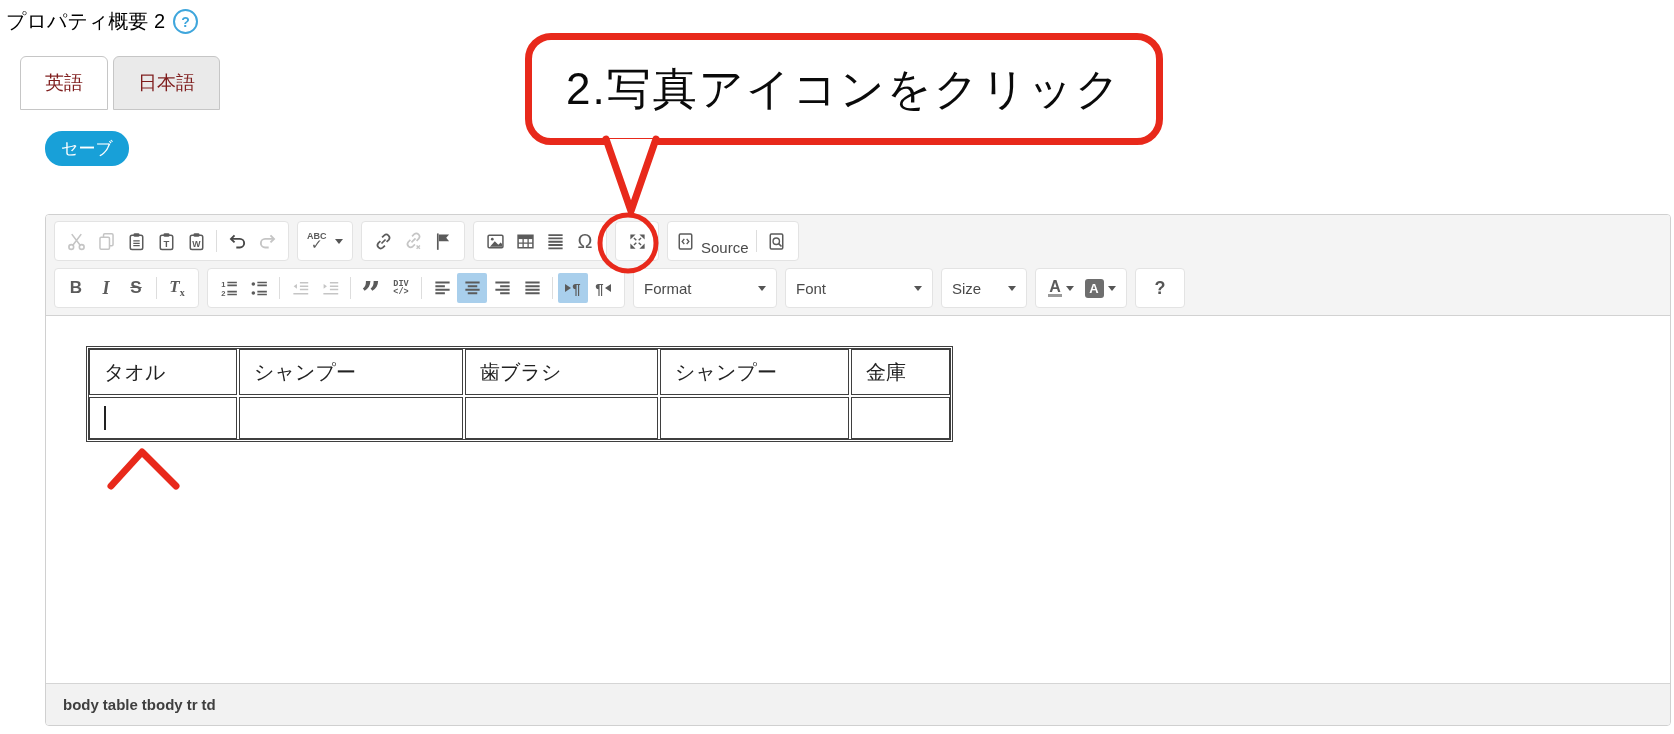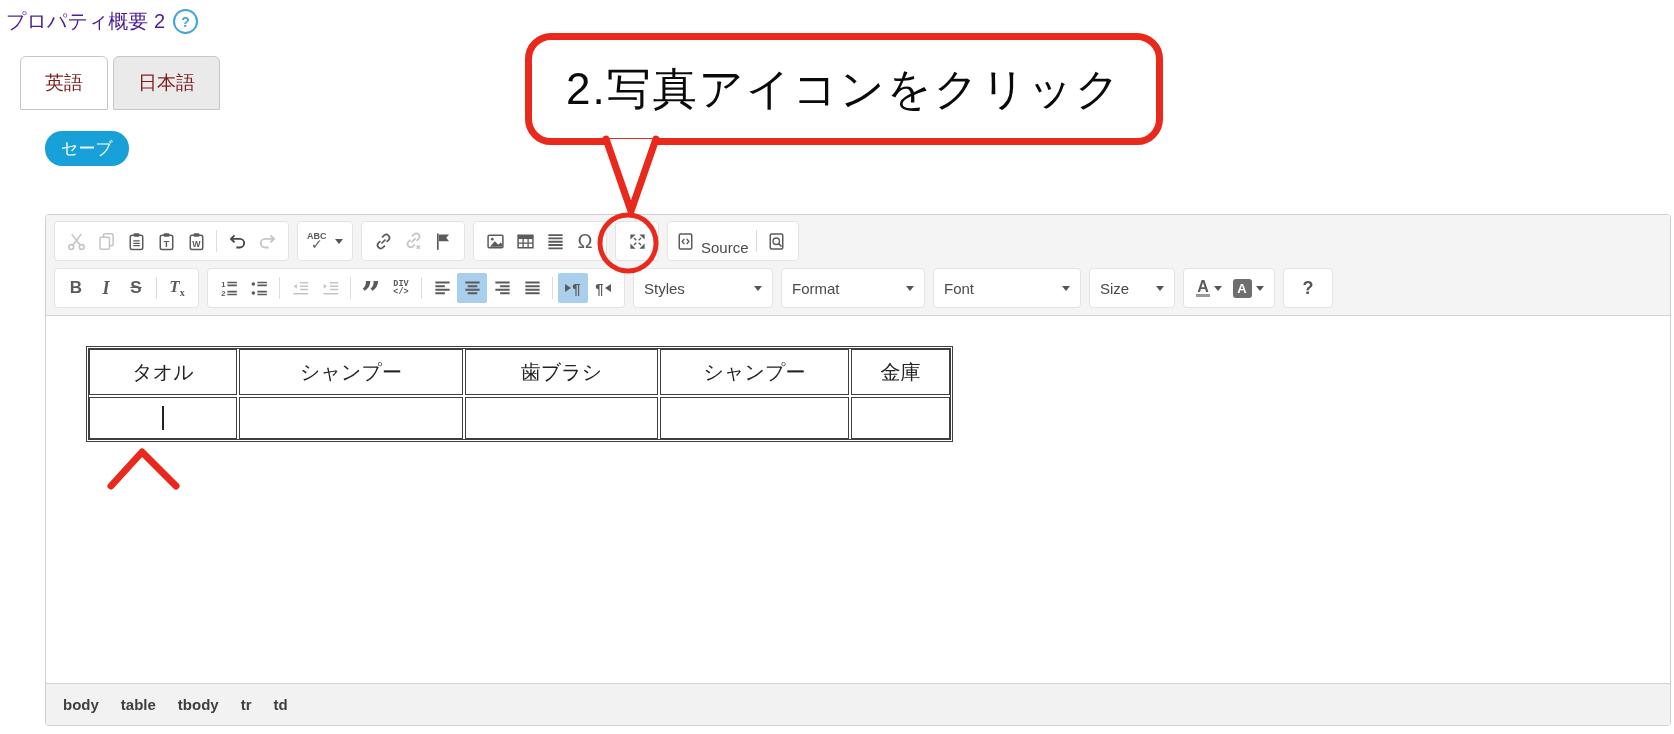--- a/index.html
+++ b/index.html
@@ -1,21 +1,21 @@
 <!DOCTYPE html>
 <html><head>
 <meta charset="utf-8">
 <style>
   html,body{margin:0;padding:0;background:#fff;}
   .page{position:relative;width:1674px;height:734px;background:#fff;overflow:hidden;
         font-family:"Liberation Sans","DejaVu Sans",sans-serif;color:#333;}
 
   
   .title-row{position:absolute;left:6px;top:8px;display:flex;align-items:center;gap:8px;}
-  .page-title{font-size:20px;font-weight:500;color:#4c1d95;margin:0;}
+  .page-title{font-size:20px;font-weight:500;color:#000000;margin:0;}
   .help-ic{display:inline-flex;align-items:center;justify-content:center;width:21px;height:21px;
            border:2px solid #3fa6dc;border-radius:50%;color:#3fa6dc;font-size:14px;font-weight:bold;cursor:pointer;}
 
   .tabs{position:absolute;left:20px;top:56px;display:flex;gap:5px;}
   .tab{padding:13px 24px;font-size:19px;border:1px solid #c6c6c6;border-radius:6px 6px 0 0;
        background:#eaeaea;color:#7f1d1d;cursor:pointer;}
   .tab.active{background:#fff;}
 
   .save-btn{position:absolute;left:45px;top:131px;background:#18a0d8;color:#fff;border:none;
             border-radius:17px;padding:6px 16px;font-size:17px;font-family:inherit;cursor:pointer;}
@@ -60,28 +60,28 @@
   .combo{justify-content:space-between;padding:3px 10px;cursor:pointer;}
   .combo .clabel{font-size:15px;color:#4a4a4a;}
   .src-label{font-size:15px;color:#4a4a4a;margin-left:6px;margin-top:12px;}
   .g-help{font-size:18px;font-weight:bold;color:#555;}
 
   
   .content{flex:1;background:#fff;position:relative;overflow:hidden;}
   table.ck-table{border-collapse:separate;border-spacing:2px;border:1px solid #3f3f3f;
                  outline:1px solid #3f3f3f;outline-offset:-3px; background:#fff;
                  position:absolute;left:40px;top:30px;table-layout:fixed;}
-  table.ck-table td{border:1px solid #3f3f3f;text-align:center;font-size:20px;color:#222;
-                    padding:0 2px;overflow:hidden;white-space:nowrap;}
+  table.ck-table td{border:1px solid #3f3f3f;font-size:20px;color:#222;
+                    padding:0 14px;overflow:hidden;white-space:nowrap;}
   tr.hdr td{height:44px;}
   tr.dat td{height:40px;}
   .cursor{display:inline-block;width:2px;height:24px;background:#222;vertical-align:middle;}
 
   .pathbar{height:41px;background:#f2f2f2;border-top:1px solid #d5d5d5;border-radius:0 0 3px 3px;
-           display:flex;align-items:center;padding-left:17px;gap:22px;}
+           display:flex;align-items:center;padding-left:17px;gap:4px;}
   .pathbar span{font-size:15px;font-weight:bold;color:#3f3f3f;cursor:pointer;}
 
   
   .bubble{position:absolute;background:#fff;border:7px solid #e8291b;border-radius:26px;z-index:20;
           color:#0a0a0a;box-sizing:border-box;}
   .bubble2{left:525px;top:33px;width:638px;height:112px;display:flex;align-items:center;justify-content:center;}
   .bubble2 .btext{font-size:44px;letter-spacing:2px;}
   .bubble1{left:68px;top:478px;width:688px;height:150px;}
   .bubble1 .btext{font-size:46px;letter-spacing:1px;display:block;padding:16px 0 0 30px;}
   .overlay{position:absolute;left:0;top:0;width:1674px;height:734px;z-index:21;pointer-events:none;}
@@ -325,24 +325,20 @@
           <span class="btn on">
               <span class="tri-r"></span>
               <span class="g-pil">¶</span>
             </span>
           <span class="btn">
               <span class="g-pil">¶</span>
               <span class="tri-l"></span>
             </span>
         </div>
 
-        <div class="tb-group combo" style="width:118px;">
-          <span class="clabel">Styles</span>
-          <span class="caret"></span>
-        </div>
         <div class="tb-group combo" style="width:122px;">
           <span class="clabel">Format</span>
           <span class="caret"></span>
         </div>
         <div class="tb-group combo" style="width:126px;">
           <span class="clabel">Font</span>
           <span class="caret"></span>
         </div>
         <div class="tb-group combo" style="width:64px;">
           <span class="clabel">Size</span>

